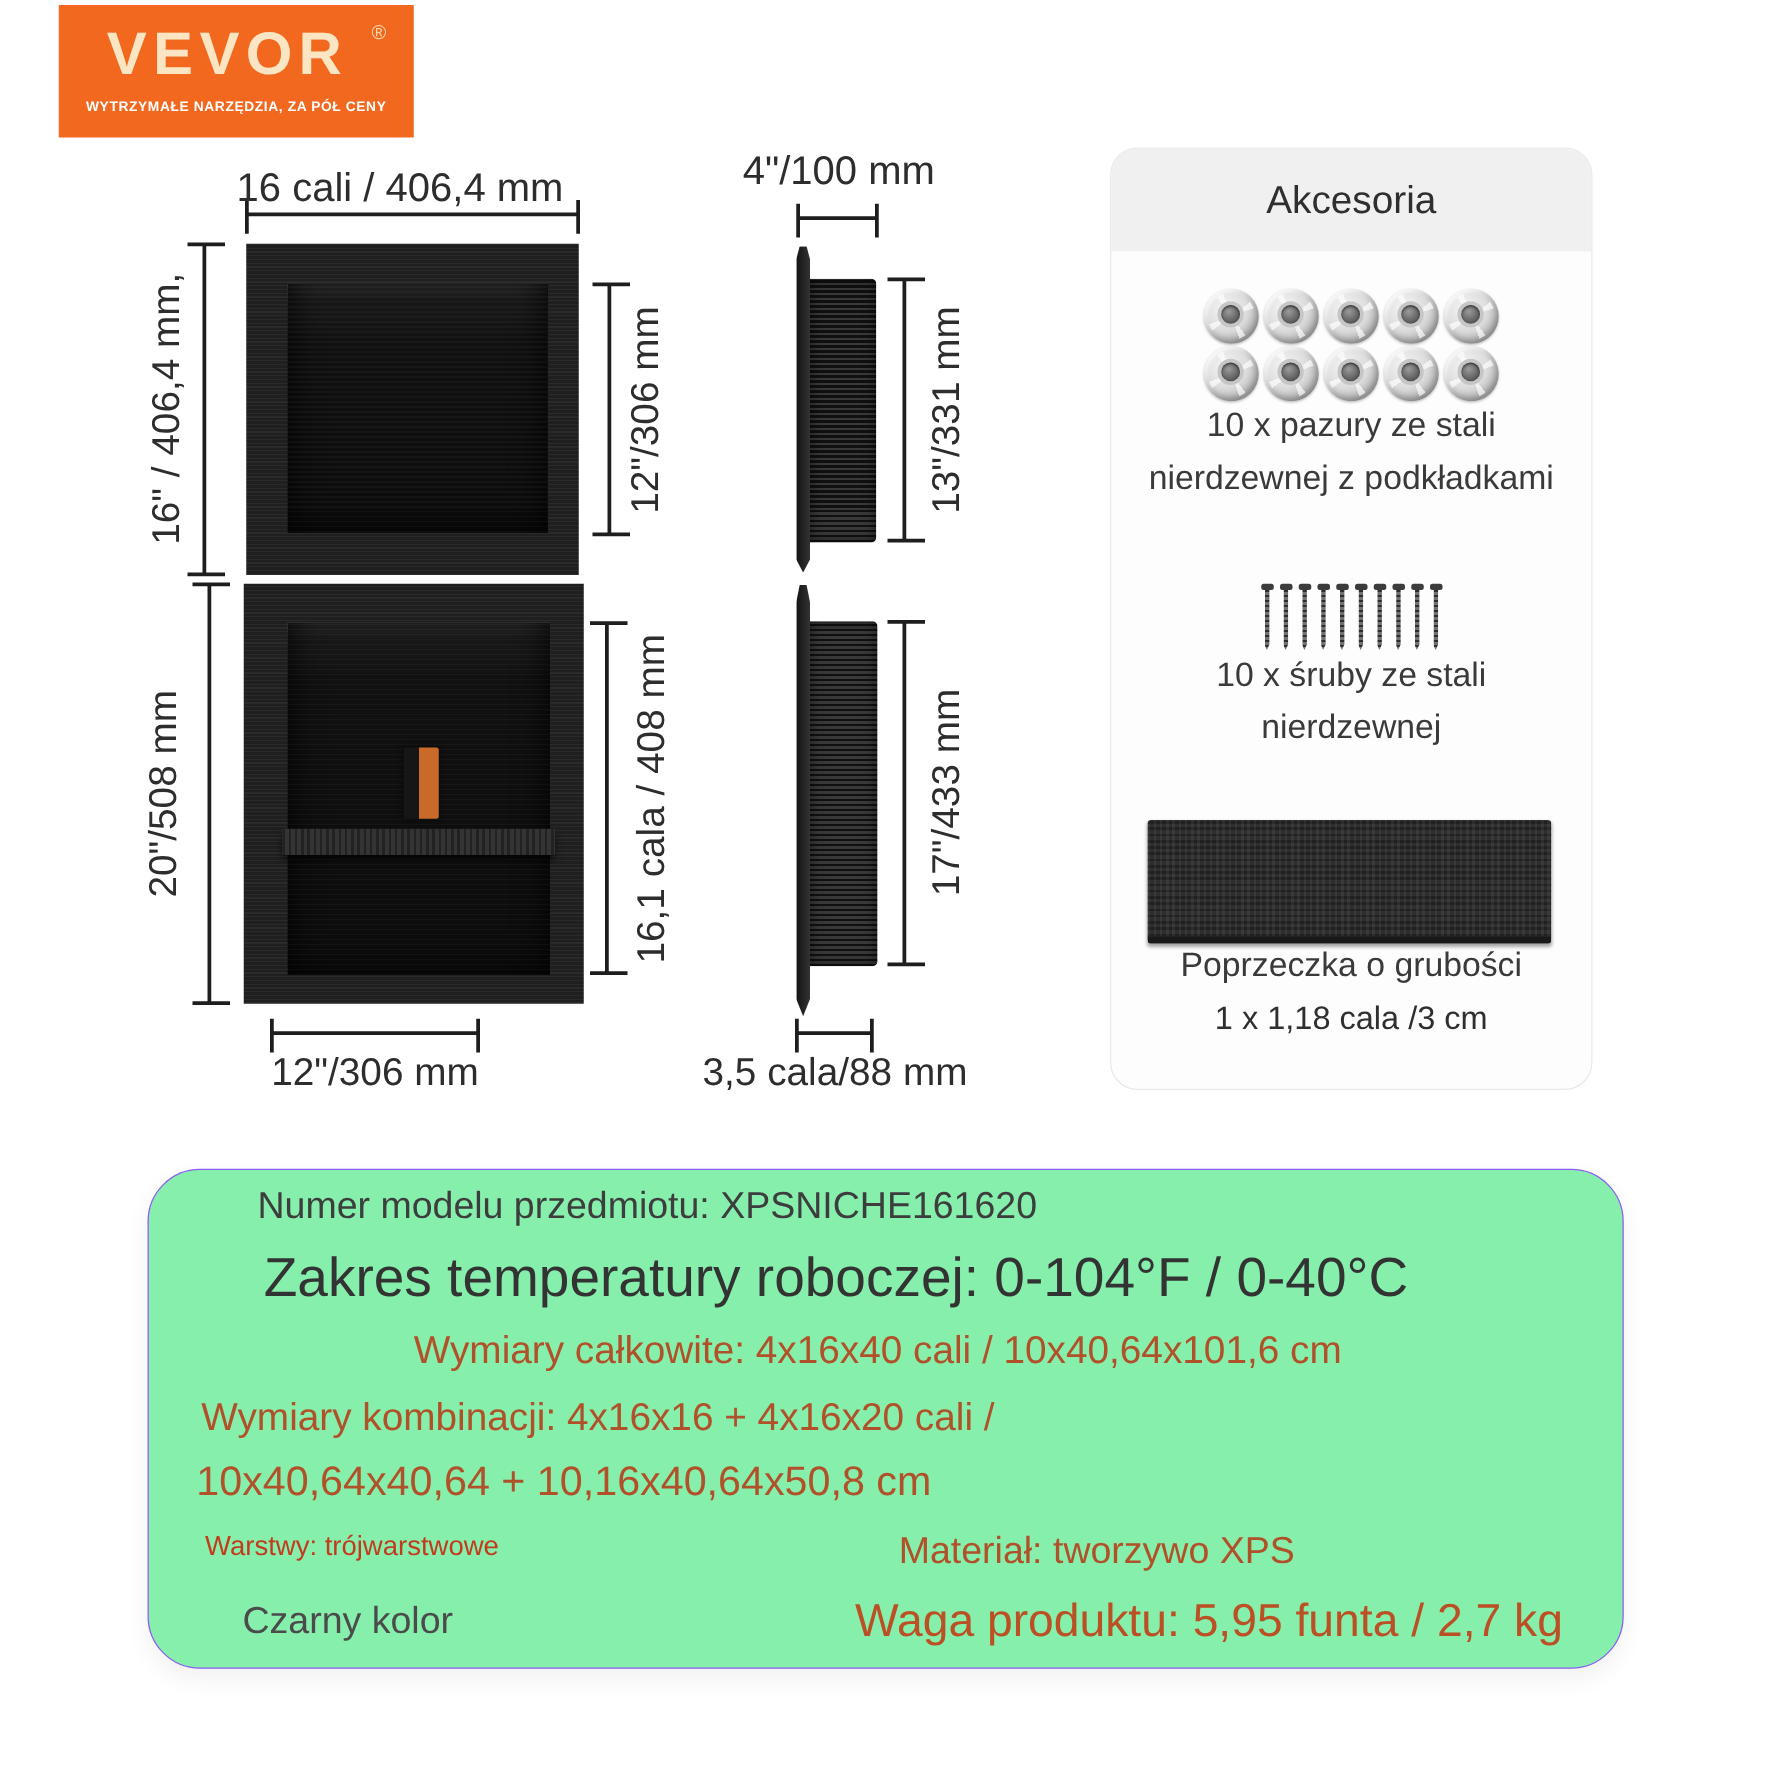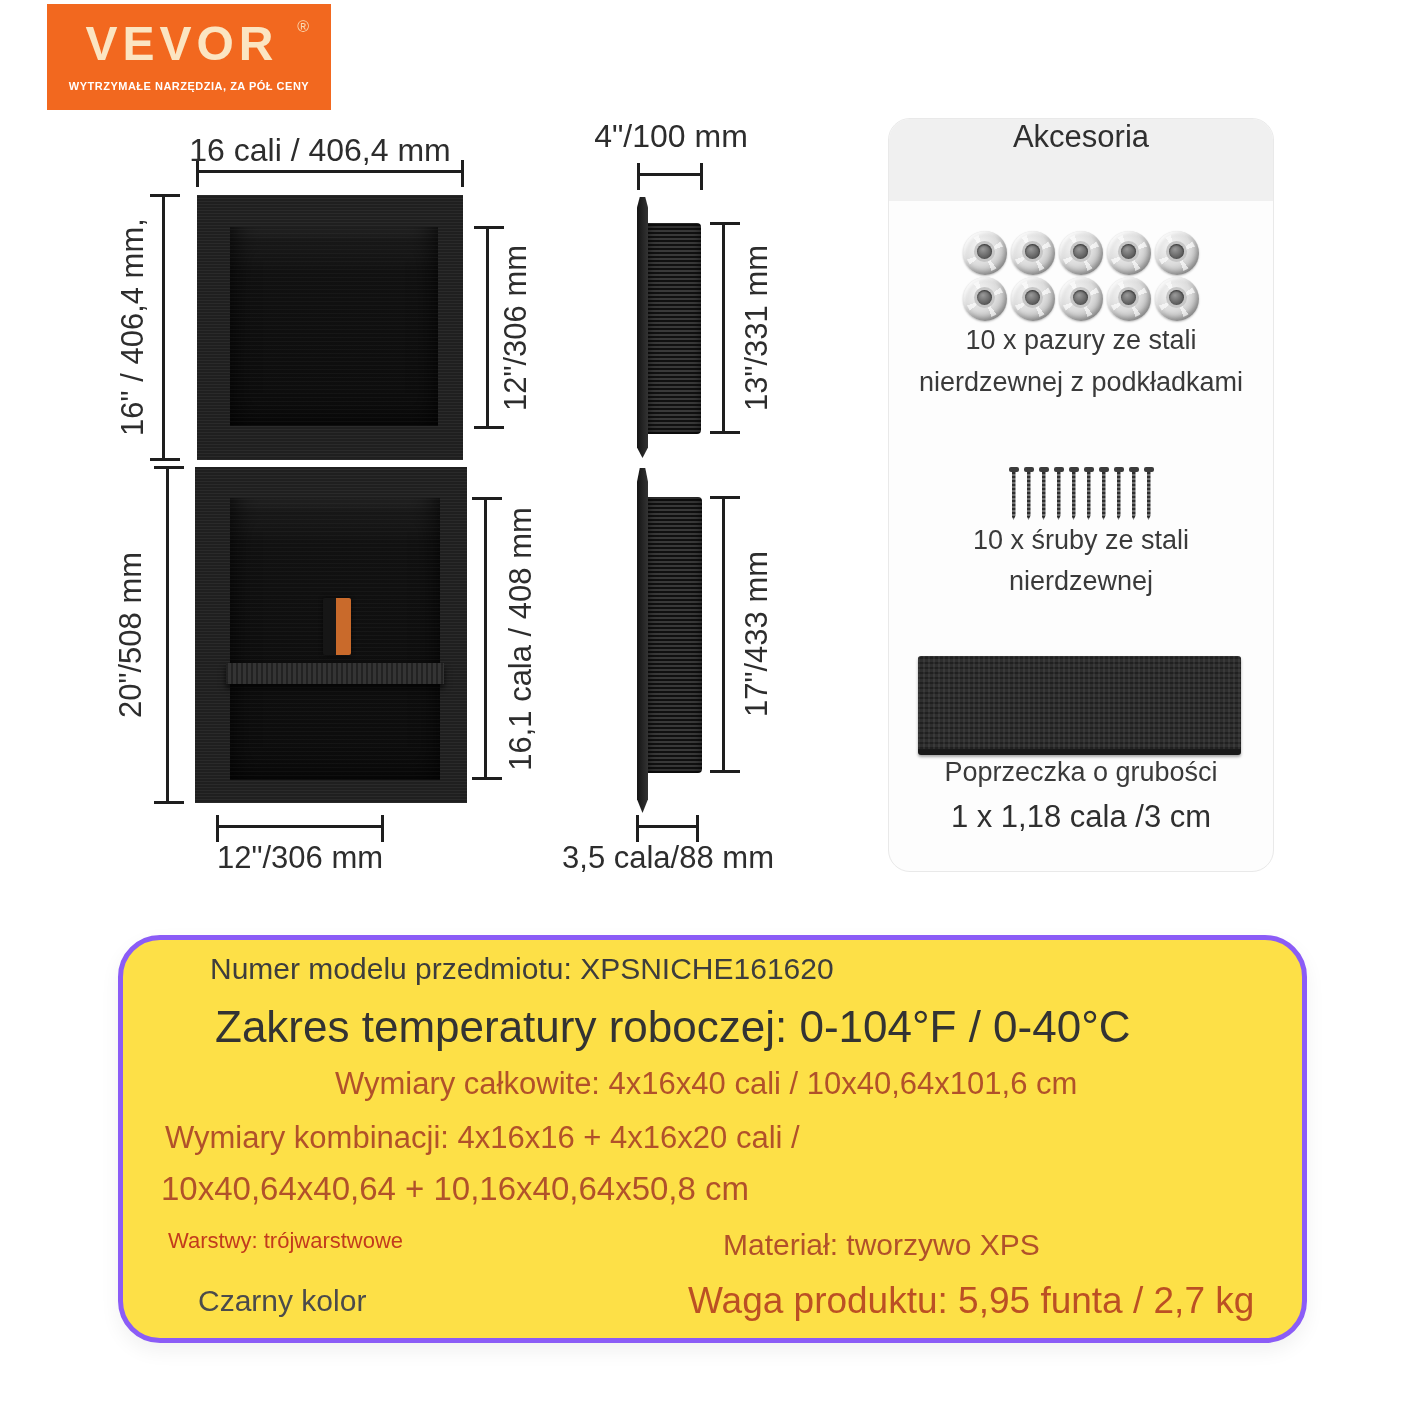--- a/index.html
+++ b/index.html
@@ -44,23 +44,23 @@
   .flange{position:absolute;width:11px;background:linear-gradient(90deg,#141414,#333);
     clip-path:polygon(25% 0,75% 0,100% 4%,100% 96%,50% 100%,0 96%,0 4%);}
   .sideblock{position:absolute;background-color:#232323;
     background-image:repeating-linear-gradient(0deg,rgba(0,0,0,.55) 0 2px,rgba(255,255,255,.10) 2px 4px);
     border-radius:0 4px 4px 0;box-shadow:inset 0 0 10px rgba(0,0,0,.6);}
 
   
   .panel{position:absolute;left:888px;top:118px;width:384px;height:752px;background:#fdfdfd;
     border:1px solid #e9e9e9;border-radius:22px;overflow:hidden;}
   .panel-header{position:absolute;left:0;right:0;top:0;height:82px;background:#f0f0f0;
-    display:flex;justify-content:center;font-size:31px;color:#2f2f2f;}
+    display:flex;align-items:center;justify-content:center;font-size:31px;color:#2f2f2f;}
   .cap{position:absolute;left:0;right:0;text-align:center;font-size:27px;color:#3a3a3a;white-space:nowrap;}
-  .cap.big{font-size:31px;color:#2f2f2f;}
+  .cap.big{font-size:26px;color:#2f2f2f;}
   .claws{position:absolute;top:112px;left:50%;transform:translateX(-50%);width:246px;
     display:flex;flex-wrap:wrap;gap:2px 4px;justify-content:center;}
   .claw{width:44px;height:44px;border-radius:50%;position:relative;
     background:radial-gradient(circle at 38% 35%,#f6f6f6 0%,#dcdcdc 45%,#bcbcbc 72%,#a2a2a2 100%);
     box-shadow:inset -2px -3px 5px rgba(0,0,0,.28),inset 2px 2px 3px rgba(255,255,255,.85),0 1px 2px rgba(0,0,0,.25);}
   .claw::after{content:"";position:absolute;inset:3px;border-radius:50%;
     background:conic-gradient(from 15deg,transparent 0 38deg,rgba(255,255,255,.65) 38deg 55deg,
       transparent 55deg 128deg,rgba(255,255,255,.65) 128deg 145deg,transparent 145deg 218deg,
       rgba(255,255,255,.65) 218deg 235deg,transparent 235deg 308deg,rgba(255,255,255,.65) 308deg 325deg,transparent 325deg);}
   .claw::before{content:"";position:absolute;width:15px;height:15px;left:14px;top:13px;border-radius:50%;z-index:1;
@@ -73,22 +73,22 @@
     width:4px;height:48px;
     background:repeating-linear-gradient(180deg,#2e2e2e 0 2px,#717171 2px 4px);
     clip-path:polygon(0 0,100% 0,100% 91%,50% 100%,0 91%);}
   .crossbar{position:absolute;left:29px;top:537px;width:323px;height:93px;border-radius:3px;
     background-color:#2e2e2e;
     background-image:repeating-linear-gradient(90deg,rgba(255,255,255,.06) 0 2px,transparent 2px 5px),
       repeating-linear-gradient(0deg,rgba(0,0,0,.3) 0 2px,transparent 2px 5px);
     border-bottom:6px solid #191919;box-shadow:0 2px 3px rgba(0,0,0,.35);}
 
   
-  .specs{position:absolute;left:118px;top:935px;width:1179px;height:398px;background:#fde047;
-    border:5px solid #8b5cf6;border-radius:42px;box-shadow:0 8px 20px rgba(0,0,0,.06);}
+  .specs{position:absolute;left:118px;top:935px;width:1179px;height:398px;background:#86efac;
+    border:1px solid #8b5cf6;border-radius:42px;box-shadow:0 8px 20px rgba(0,0,0,.06);}
   .s{position:absolute;white-space:nowrap;}
   .c-dark{color:#3d3d3d}.c-black{color:#333}.c-gray{color:#4b4b4b}
   .c-orange{color:#b1512a}.c-red{color:#c23b1d}.c-warm{color:#bb5024}
 </style>
 </head>
 <body>
 
 <div class="page">
 
   <div class="logo">

